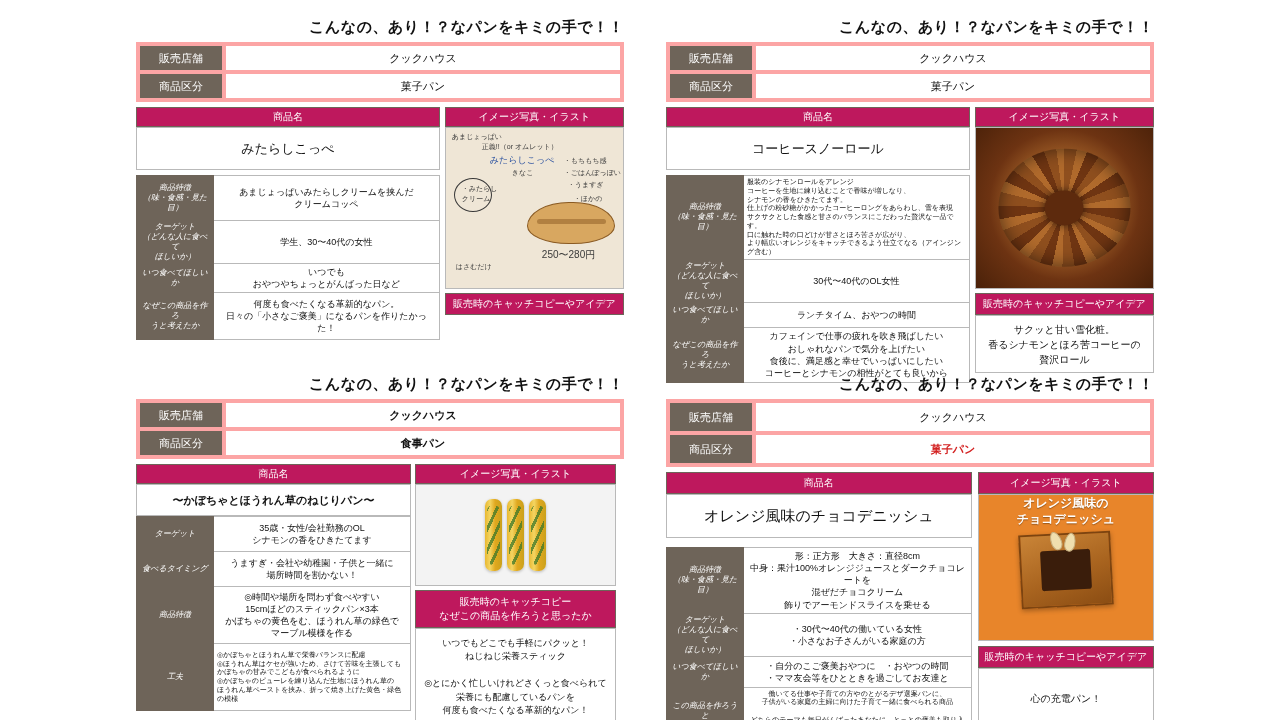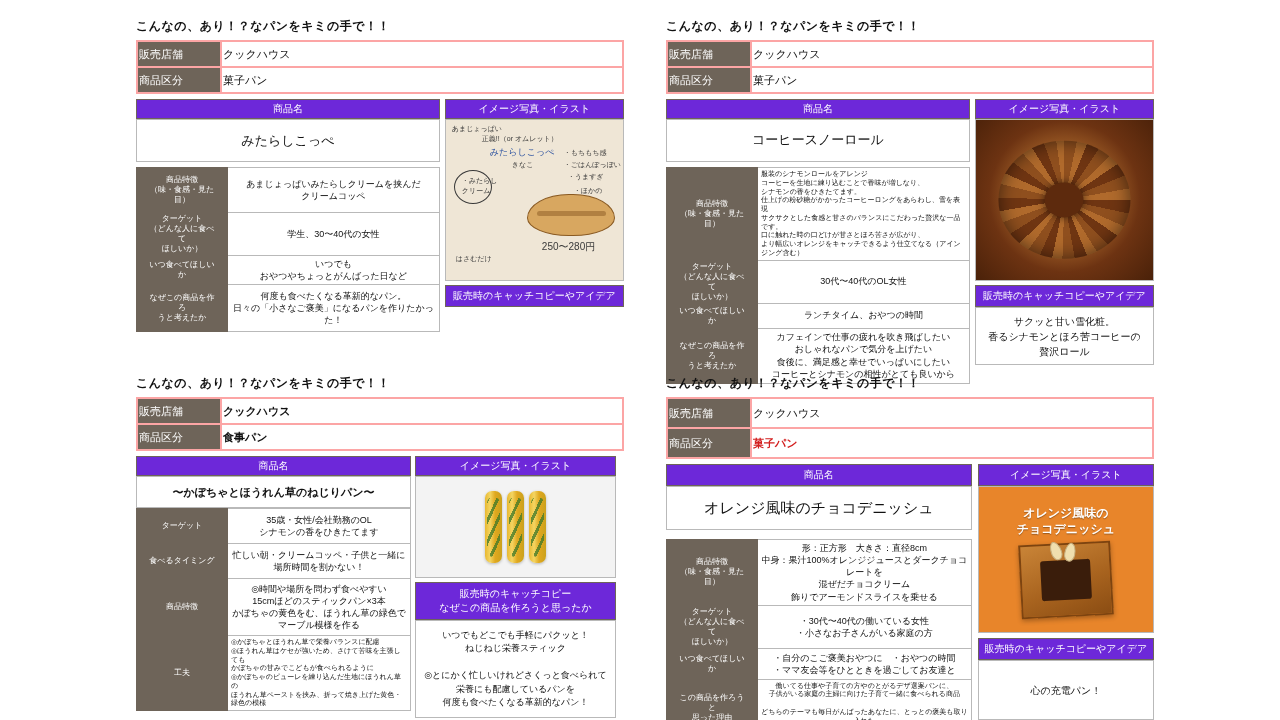--- a/index.html
+++ b/index.html
@@ -5,45 +5,45 @@
   html,body{margin:0;padding:0;}
   body{
     width:1280px;height:720px;
     background:#ffffff;
     font-family:"Liberation Sans","DejaVu Sans",sans-serif;
     color:#111;
     overflow:hidden;
   }
   .sheet{position:absolute;}
   .title{
-    text-align:left;
-    font-size:12px;
+    text-align:right;
+    font-size:15px;
     font-weight:bold;
     letter-spacing:0.5px;
     margin-bottom:5px;
     white-space:nowrap;
   }
   table{border-collapse:collapse;}
   .hdr-table{width:100%;}
   .hdr-table td{
-    border:2px solid #fca5a5;
+    border:4px solid #fca5a5;
     height:22px;
     font-size:11px;
-    text-align:left;
+    text-align:center;
     vertical-align:middle;
     background:#fff;
   }
   .hdr-label{
     background:#6e6459 !important;
     color:#fff;
     width:80px;
     font-size:10px;
   }
   .gray-head{
-    background:#6d28d9;
+    background:#be185d;
     color:#fff;
     font-size:10px;
     text-align:center;
     vertical-align:middle;
     border:1px solid #6e6459;
     height:16px;
   }
   .cell{
     border:1px solid #b9b9b9;
     background:#fff;
@@ -54,22 +54,23 @@
     padding:2px 3px;
   }
   .rowlabel{
     background:#6e6459;
     color:#fff;
     font-size:8px;
     text-align:center;
     vertical-align:middle;
     border:1px solid #6e6459;
     line-height:1.25;
-    padding:1px 9px;
+    padding:1px 2px;
     width:72px;
+    font-style:italic;
   }
   .tiny{font-size:7px;line-height:1.25;}
   .name-cell{font-size:13px;}
   .img-box{
     border:1px solid #b9b9b9;
     background:#fff;
     overflow:hidden;
     position:relative;
   }
   .catch{
@@ -146,21 +147,21 @@
   }
   
   .choco-photo{
     width:100%;height:100%;
     background:#e8852a;
     position:relative;
     display:flex;flex-direction:column;align-items:center;justify-content:flex-start;
   }
   .choco-title{
     color:#fff;font-weight:bold;font-size:12px;text-align:center;
-    line-height:1.35;padding-top:18px;
+    line-height:1.35;padding-top:0;
     text-shadow:0 1px 1px rgba(0,0,0,.35);
   }
   .danish{
     width:88px;height:70px;margin-top:6px;
     background:linear-gradient(160deg,#c98437 0%,#a9641f 55%,#8b4d13 100%);
     border:2px solid #7d4410;
     position:relative;
     transform:rotate(-3deg);
     box-shadow:0 2px 5px rgba(0,0,0,.3);
   }
@@ -296,21 +297,21 @@
       <table style="width:100%;table-layout:fixed;">
         <tbody>
             <tr>
               <td class="gray-head">商品名</td>
             </tr>
       </tbody>
         </table>
       <table style="width:100%;table-layout:fixed;">
         <tbody>
             <tr>
-              <td class="cell name-cell" style="height:37px;font-family:Liberation Mono, monospace;">コーヒースノーロール</td>
+              <td class="cell name-cell" style="height:37px;">コーヒースノーロール</td>
             </tr>
       </tbody>
         </table>
       <table style="width:100%;table-layout:fixed;margin-top:5px;">
         <tbody>
             <tr>
           <td class="rowlabel" style="height:55px;white-space:pre-line;">商品特徴
 （味・食感・見た目）</td>
           <td class="cell tiny" style="white-space:pre-line;text-align:left;">服装のシナモンロールをアレンジ
 コーヒーを生地に練り込むことで香味が増しなり、
@@ -406,21 +407,21 @@
         </table>
       <table style="width:100%;table-layout:fixed;">
         <tbody>
             <tr>
           <td class="rowlabel" style="height:32px;">ターゲット</td>
           <td class="cell" style="white-space:pre-line;">35歳・女性/会社勤務のOL
 シナモンの香をひきたてます</td>
         </tr>
         <tr>
           <td class="rowlabel" style="height:32px;">食べるタイミング</td>
-          <td class="cell" style="white-space:pre-line;">忙しい朝・クリームコッペ・子供と一緒に
+          <td class="cell" style="white-space:pre-line;">うますぎ・会社や幼稚園・子供と一緒に
 場所時間を割かない！</td>
         </tr>
         <tr>
           <td class="rowlabel" style="height:54px;">商品特徴</td>
           <td class="cell" style="white-space:pre-line;">◎時間や場所を問わず食べやすい
 15cmほどのスティックパン×3本
 かぼちゃの黄色をむ、ほうれん草の緑色で
 マーブル模様を作る</td>
         </tr>
         <tr>

